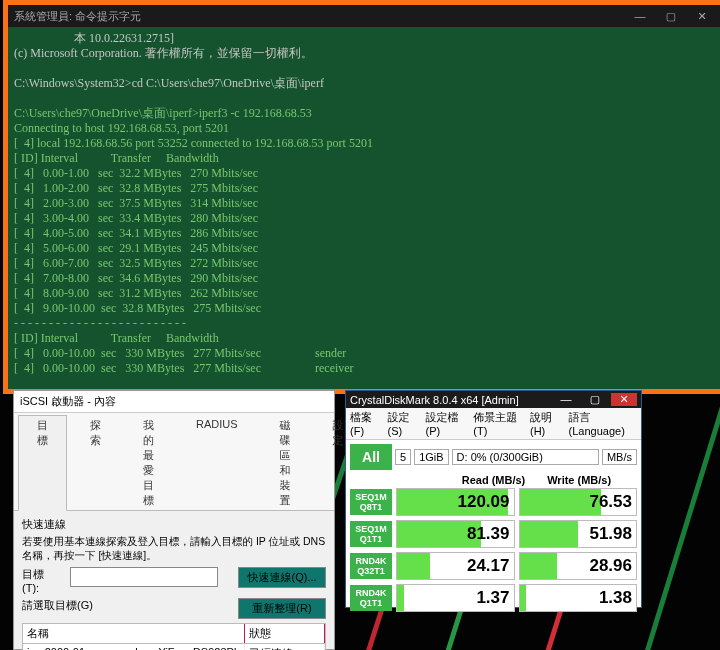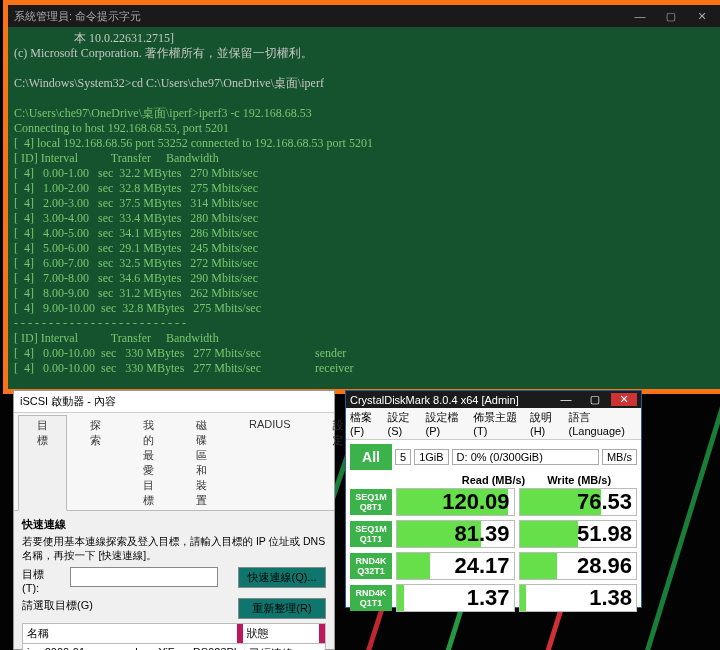--- a/index.html
+++ b/index.html
@@ -17,39 +17,39 @@
   .iscsi{position:absolute;left:13px;top:390px;width:320px;height:258px;background:#f0f0f0;border:1px solid #999;font-size:11px;color:#000}
   .iscsi-title{background:#fff;border-bottom:1px solid #ccc;padding:3px 6px;font-size:11px}
   .tabs{display:flex;gap:4px;padding:2px 4px 0;background:#f7f7f7;border-bottom:1px solid #bbb;font-size:11px}
   .tab{padding:2px 18px;border:1px solid transparent;border-bottom:none;color:#333}
   .tab.active{background:#f0f0f0;border-color:#bbb;border-bottom:1px solid #f0f0f0;margin-bottom:-1px}
   .pane{padding:6px 8px;font-size:11px;color:#000}
   .field-row{display:flex;align-items:flex-start;gap:20px;margin:4px 0}
   .field-row input[type=text]{flex:1;border:1px solid #888;height:18px;padding:0 2px;font-size:11px}
   .btn{border:1px solid #888;background:#0f766e;padding:2px 8px;font-size:11px;min-width:70px;text-align:center}
   .listhdr{display:flex;background:#fff;border:1px solid #bbb;font-size:11px}
-  .listhdr div{padding:2px 4px;border-right:6px solid #be185d}
+  .listhdr div{padding:2px 4px;border-right:1px solid #be185d}
   .listrow{display:flex;background:#fff;border:1px solid #bbb;border-top:none;font-size:11px}
   .listrow div{padding:2px 4px;border-right:1px solid #eee;overflow:hidden;white-space:nowrap}
   .help{font-size:10.5px;color:#000;margin:3px 0}
   .help-row{display:flex;justify-content:space-between;align-items:flex-start;gap:6px;margin-top:4px}
   
   .cdm{position:absolute;left:345px;top:390px;width:295px;height:216px;background:#fff;border:1px solid #2b5a8f}
   .cdm-title{background:#1b1b1b;color:#fff;display:flex;align-items:center;justify-content:space-between;padding:2px 4px;font-size:11px}
   .cdm-title .ctrls span{display:inline-block;width:26px;text-align:center}
   .cdm-title .ctrls .x{background:#c33}
   .menus{display:flex;gap:6px;padding:2px 4px;font-size:11px;background:#f7f7f7;border-bottom:1px solid #ccc;color:#000}
   .controls{display:flex;gap:3px;padding:4px 4px;align-items:center;font-size:11px}
   .sel{border:1px solid #aaa;background:#fff;padding:1px 4px;font-size:11px}
   .hdrs{display:flex;padding:0 19px;font-size:11px;font-weight:bold}
   .hdrs div{flex:1;text-align:center}
   .benchrow{display:flex;align-items:center;gap:4px;padding:2px 4px}
   .lbl{width:42px;height:26px;background:#3cb34a;color:#fff;font-size:9px;font-weight:bold;display:flex;flex-direction:column;align-items:center;justify-content:center;line-height:10px}
   .lbl.all{font-size:14px}
-  .bar{flex:1;height:26px;background:#fff;border:1px solid #bbb;position:relative;display:flex;align-items:center;justify-content:flex-end;padding-right:4px;font-size:22px;font-weight:bold;color:#000}
+  .bar{flex:1;height:26px;background:#fff;border:1px solid #bbb;position:relative;display:flex;align-items:center;justify-content:flex-end;padding-right:4px;font-size:17px;font-weight:bold;color:#000}
   .bar .fill{position:absolute;left:0;top:0;bottom:0;background:#66e04a}
 </style>
 </head>
 <body>
 
 <div class="bg">
 <svg viewBox="0 0 720 650" preserveAspectRatio="none">
   <rect width="720" height="650" fill="#030303"></rect>
   <g stroke-width="5" stroke-linecap="round" opacity="0.9">
     <line x1="80" y1="700" x2="340" y2="-40" stroke="#2aa84a"></line>
@@ -101,26 +101,26 @@
 
 C:\Users\che97\OneDrive\桌面\iperf&gt;</div>
 </div>
 
 <div class="iscsi">
   <div class="iscsi-title">iSCSI 啟動器 - 內容</div>
   <div class="tabs" id="iscsi-tabs">
       <span class="tab active">目標</span>
       <span class="tab">探索</span>
       <span class="tab">我的最愛目標</span>
+      <span class="tab">RADIUS</span>
       <span class="tab">磁碟區和裝置</span>
-      <span class="tab">RADIUS</span>
       <span class="tab">設定</span>
     </div>
   <div class="pane">
-    <div style="font-size:11px;font-weight:bold">快速連線</div>
+    <div style="font-size:11px;font-weight:normal">快速連線</div>
     <div class="help">若要使用基本連線探索及登入目標，請輸入目標的 IP 位址或 DNS 名稱，再按一下 [快速連線]。</div>
     <div class="field-row">
       <span>目標(T):</span>
       <input type="text" style="">
       <span class="btn">快速連線(Q)...</span>
     </div>
     <div class="field-row" style="justify-content:space-between">
       <span>請選取目標(G)</span>
       <span class="btn">重新整理(R)</span>
     </div>

